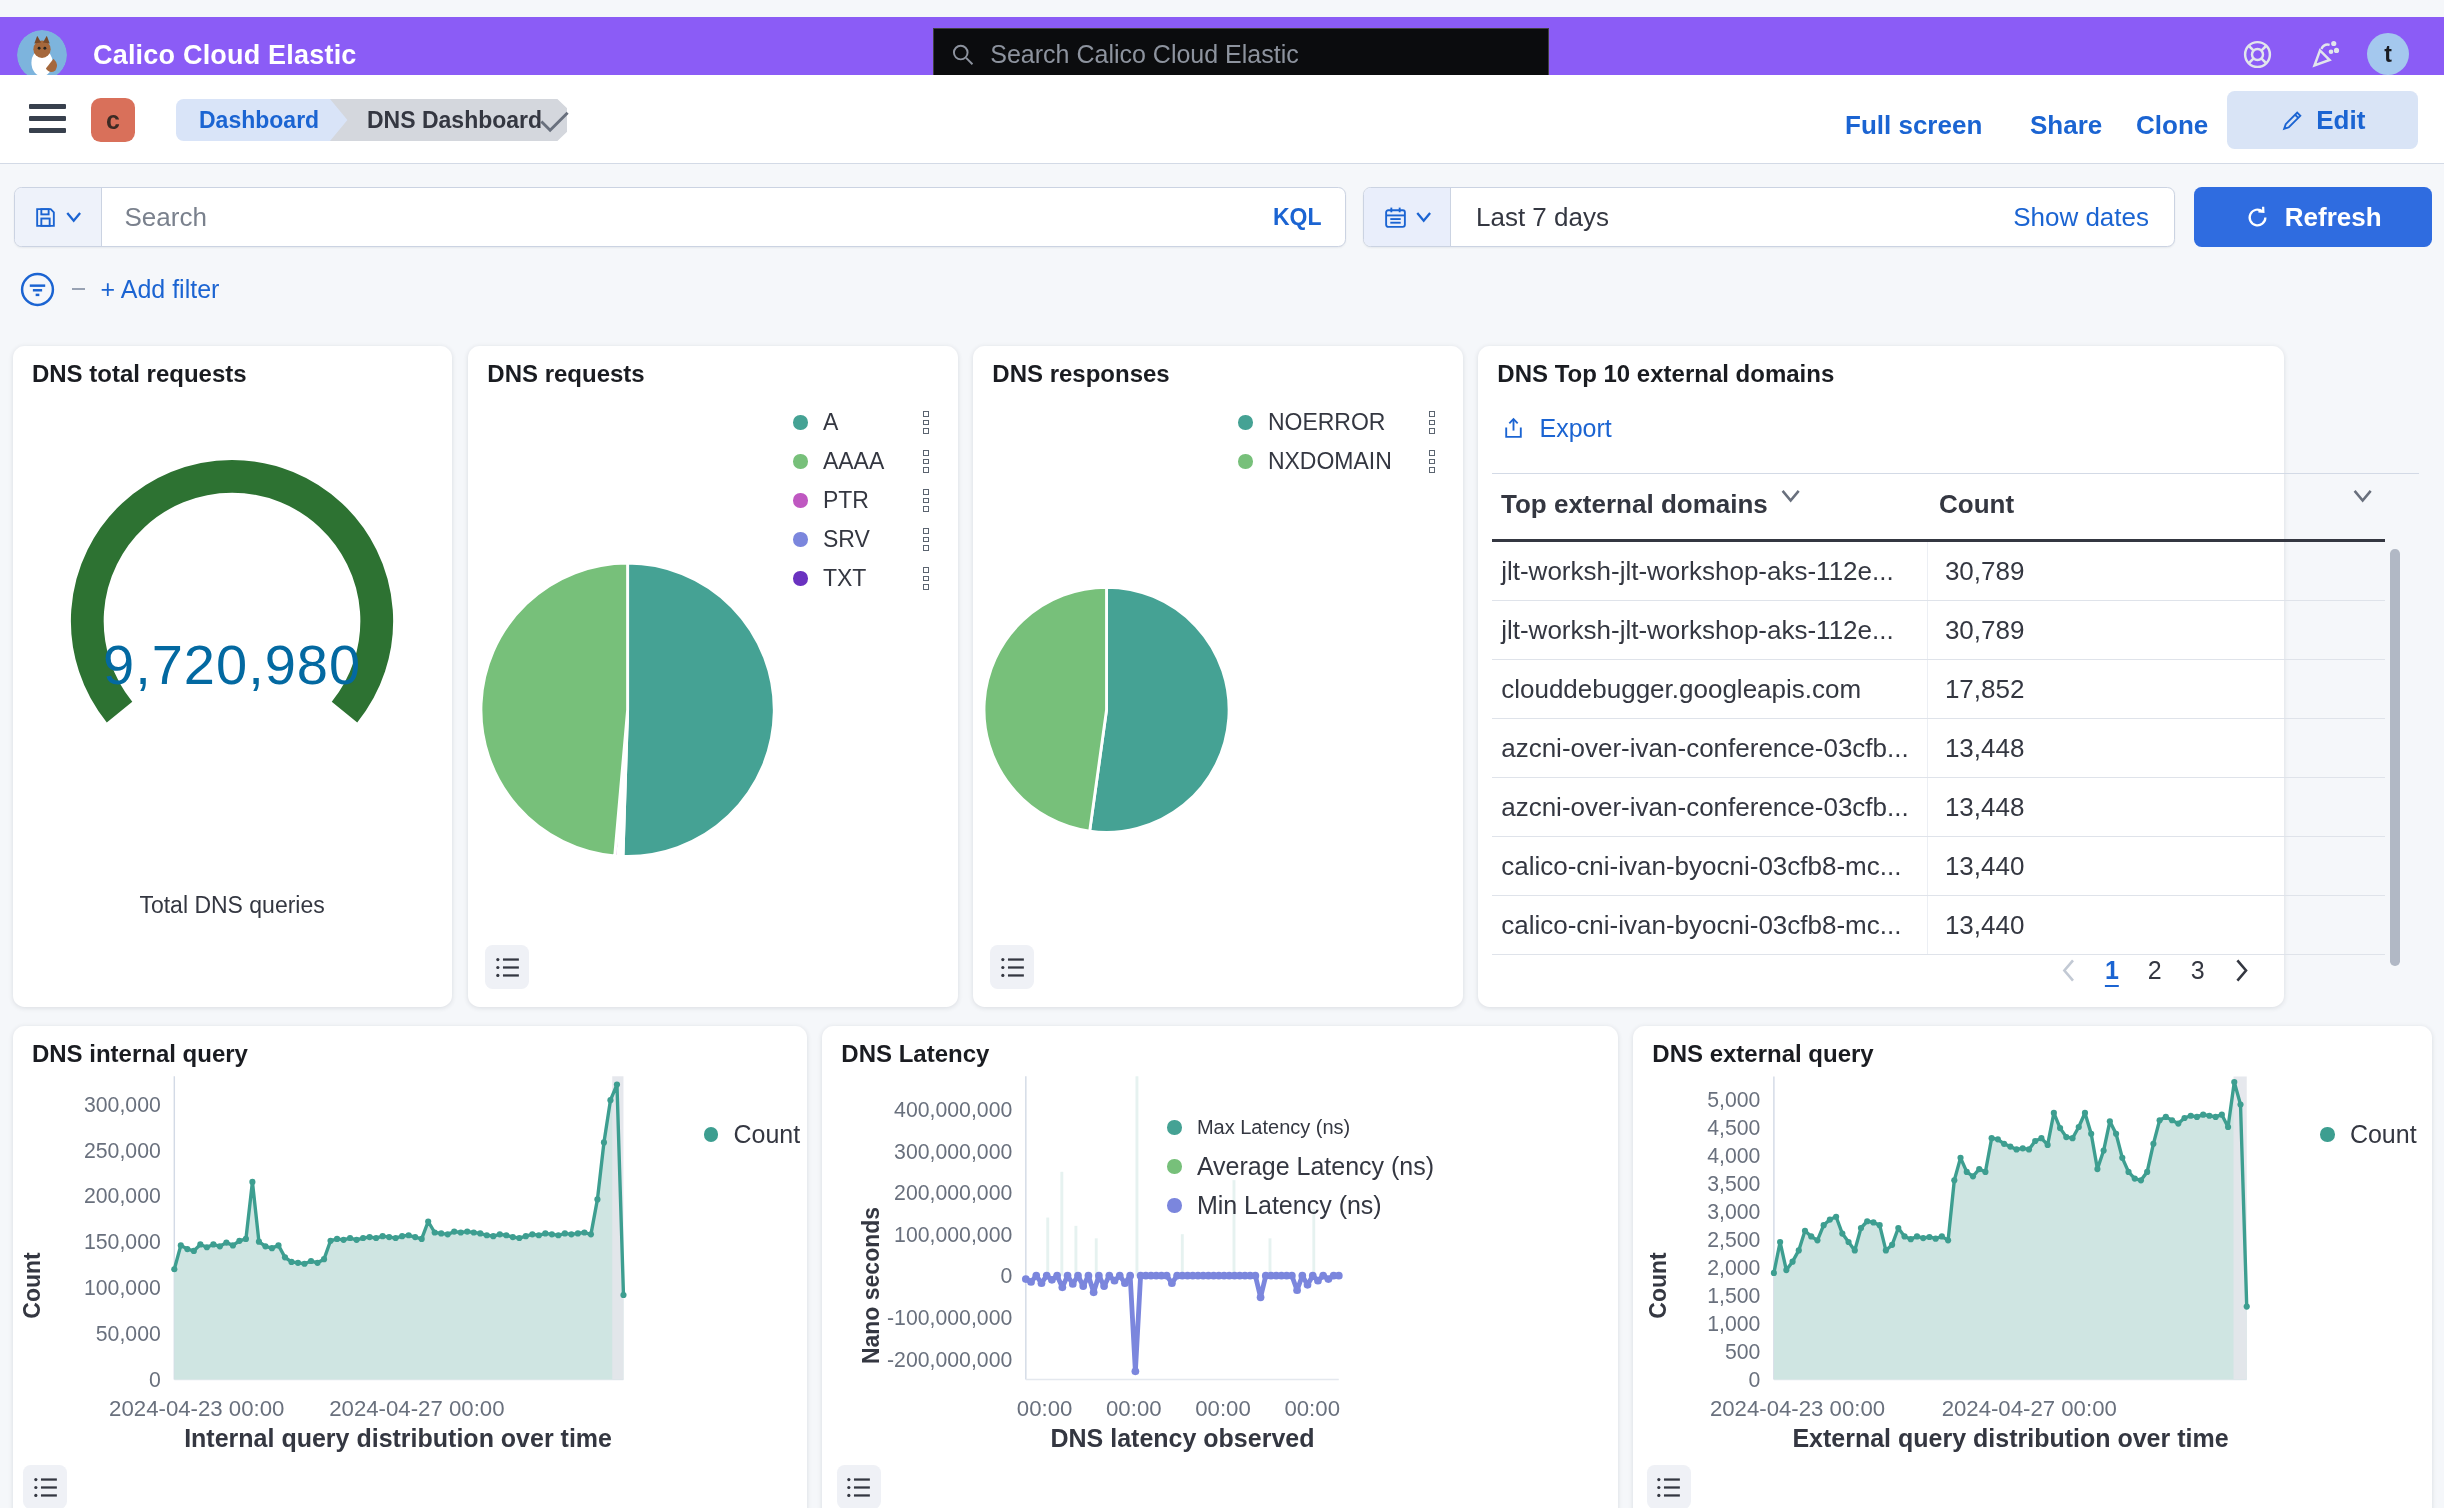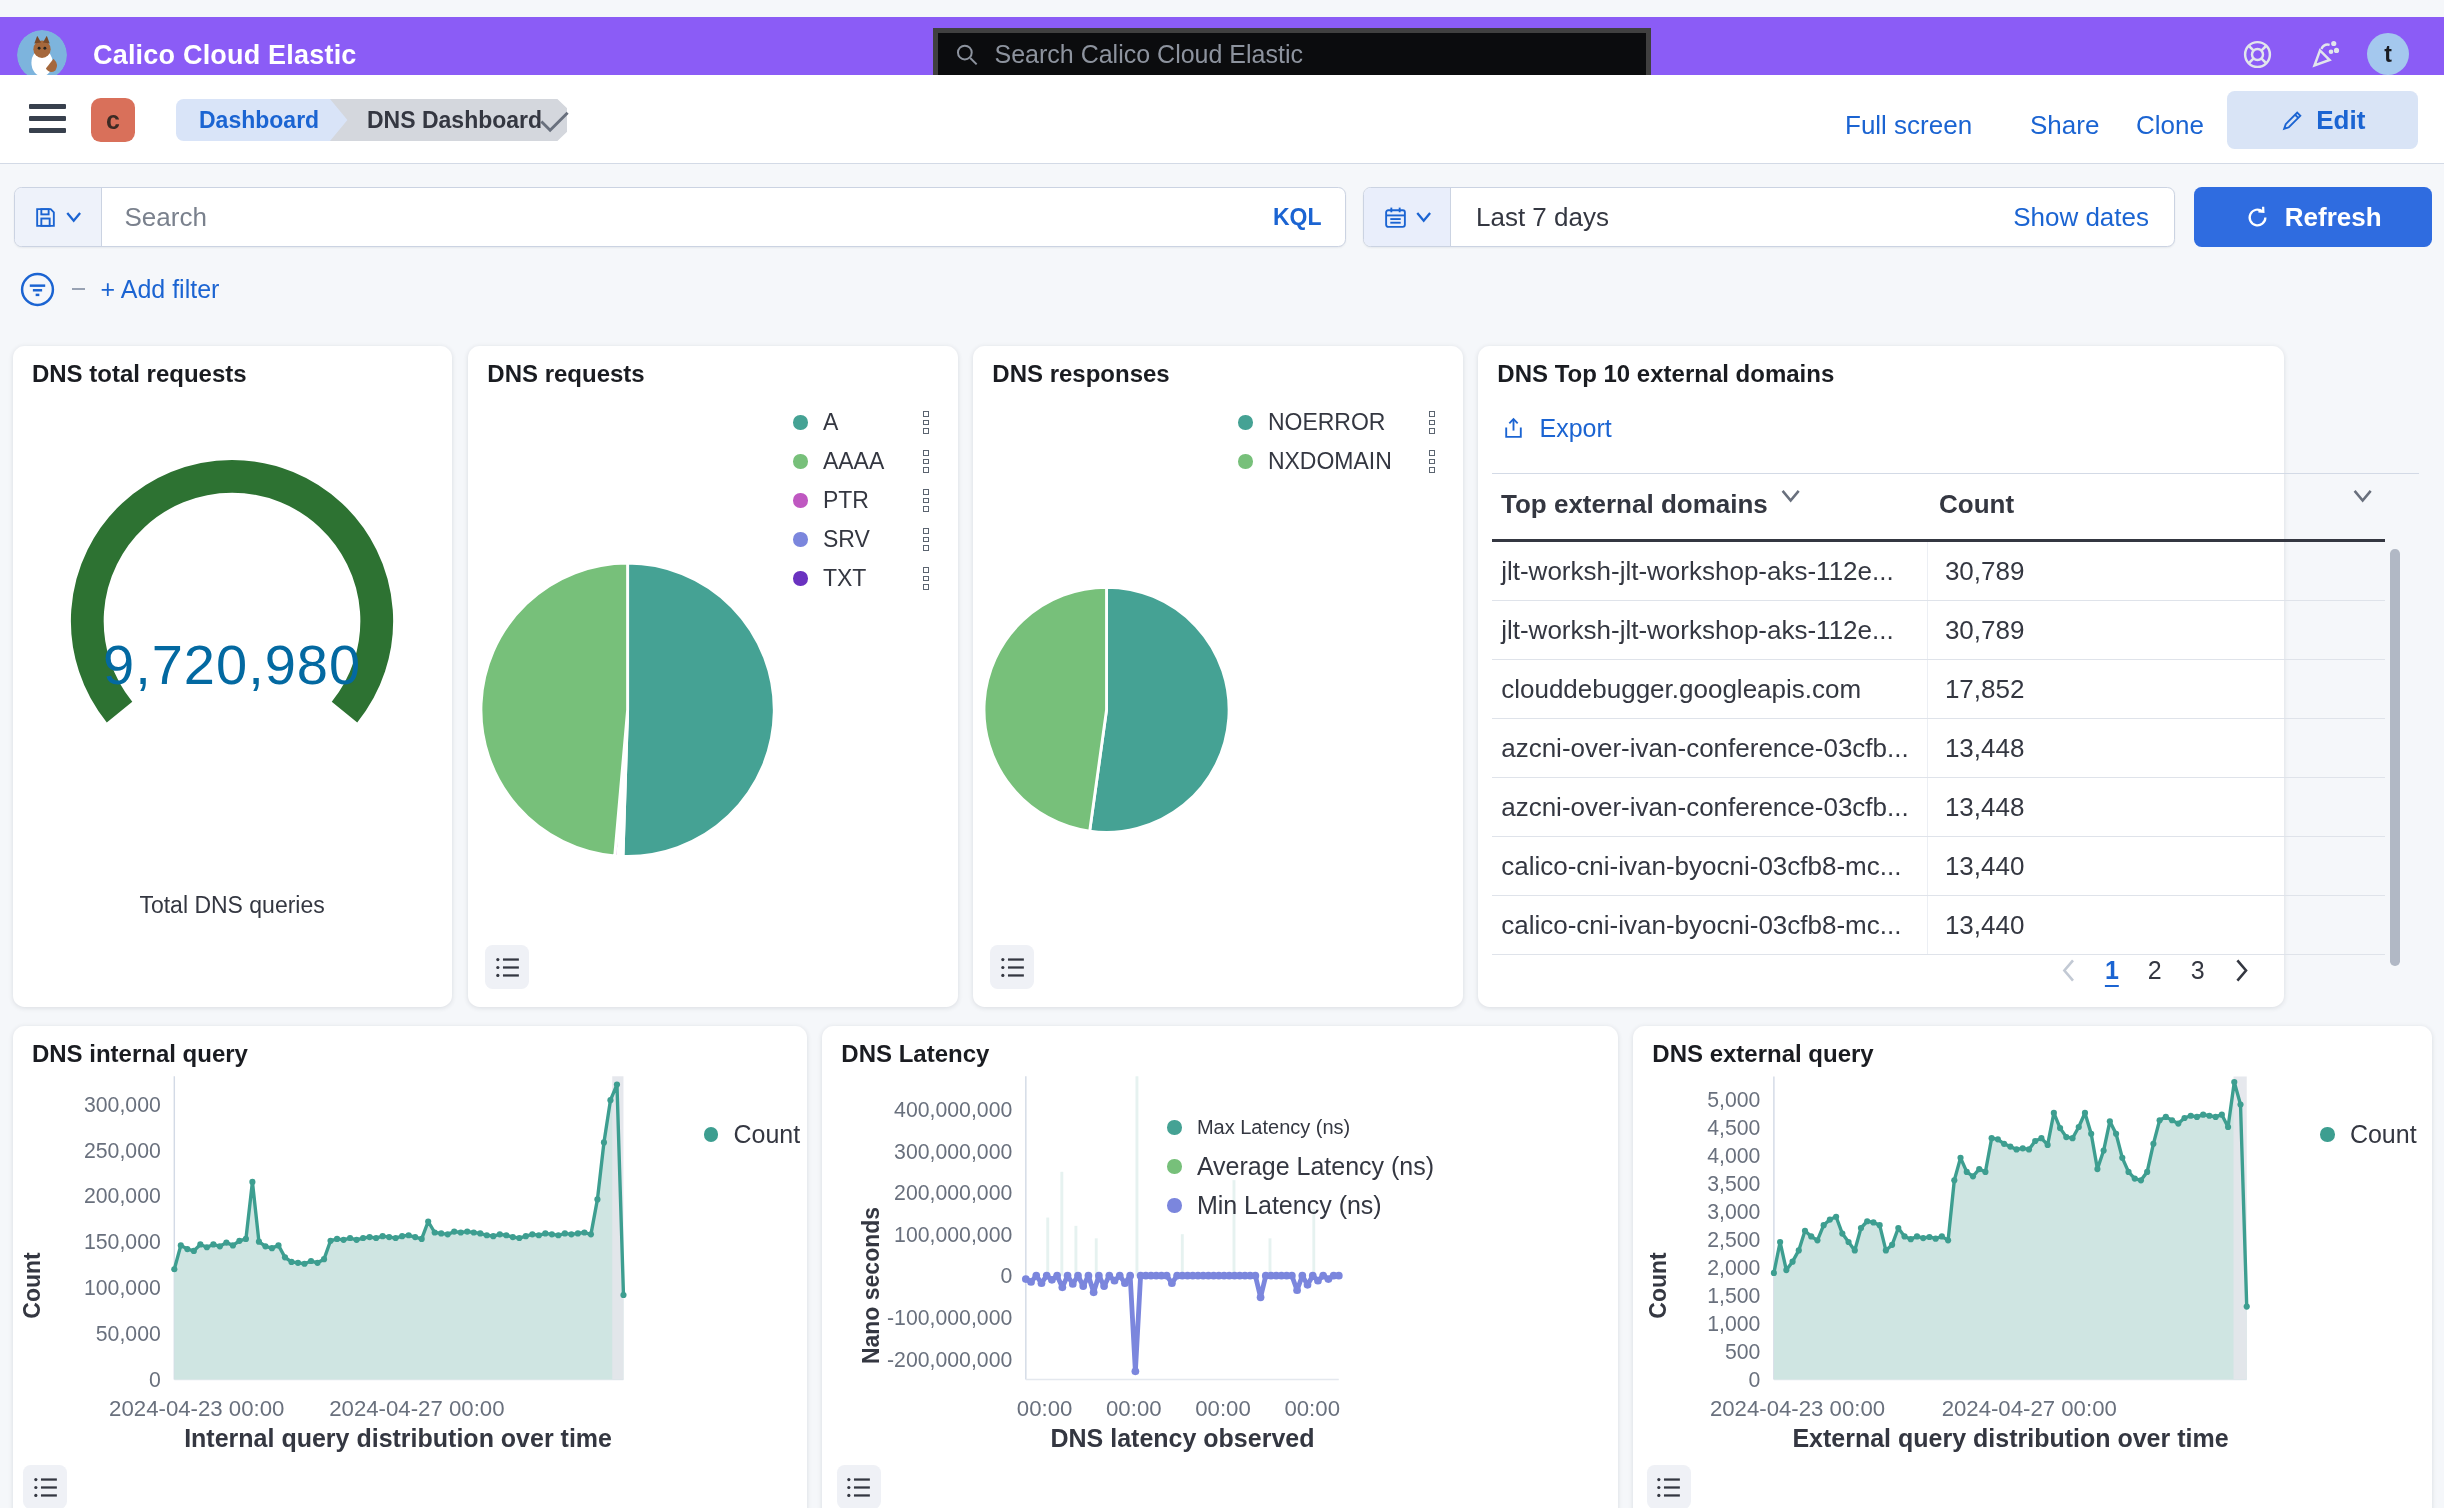--- a/index.html
+++ b/index.html
@@ -4,34 +4,34 @@
 <style>
   html,body{margin:0;padding:0;background:#e9ecf1;}
   *{box-sizing:border-box;font-family:"Liberation Sans","DejaVu Sans",sans-serif;}
   #stage{position:relative;width:2445px;height:1508px;background:#f5f7fa;overflow:hidden;}
   .abs{position:absolute;}
 
   
   #topbar{position:absolute;left:0;top:17px;width:2445px;height:75px;background:#8b5cf6;display:flex;align-items:center;}
   #logo{position:absolute;left:17.4px;top:12.6px;width:50px;height:50px;border-radius:50%;overflow:hidden;}
   #app-title{position:absolute;left:93px;top:23px;color:#fff;font-size:27px;font-weight:700;letter-spacing:0.2px;}
-  #global-search{position:absolute;left:933px;top:10.6px;width:718px;height:54px;border:5px solid #404040;border-radius:0;background:#0b0c0e;display:flex;align-items:center;padding:0 17.4px;}
+  #global-search{position:absolute;left:933px;top:10.6px;width:616px;height:54px;border:1px solid #404040;border-radius:0;background:#0b0c0e;display:flex;align-items:center;padding:0 17.4px;}
   #global-search input{background:transparent;border:none;outline:none;color:#aab0ba;font-size:25px;width:100%;margin-left:13.5px;}
   #global-search input::placeholder{color:#8d939e;}
   .topbar-icon{position:absolute;top:18.3px;width:39px;height:39px;display:flex;align-items:center;justify-content:center;cursor:pointer;}
   #avatar{position:absolute;left:2367px;top:16.4px;width:42px;height:42px;border-radius:50%;background:#a4c8ee;color:#1a1c21;font-size:23px;font-weight:700;display:flex;align-items:center;justify-content:center;}
 
   
   #navbar{position:absolute;left:0;top:75px;width:2445px;height:89px;background:#fff;border-bottom:1px solid #d3dae6;}
   #hamburger{position:absolute;left:29px;top:29px;width:37px;height:29px;cursor:pointer;display:flex;flex-direction:column;justify-content:space-between;}
   #hamburger span{display:block;height:4.8px;background:#38404d;border-radius:1px;}
   #space-badge{position:absolute;left:91px;top:23px;width:44px;height:44px;border-radius:9.7px;background:#d9705a;color:#3c2a24;font-size:25px;font-weight:700;display:flex;align-items:center;justify-content:center;cursor:pointer;}
   .crumb1{position:absolute;left:176px;top:24px;height:42px;padding:0 35px 0 23px;background:#d9e4f8;color:#1b64d2;font-size:23px;font-weight:600;display:flex;align-items:center;clip-path:polygon(0 0,calc(100% - 17.4px) 0,100% 50%,calc(100% - 17.4px) 100%,0 100%);border-radius:7.7px 0 0 7.7px;cursor:pointer;}
   .crumb2{position:absolute;left:330px;top:24px;height:42px;padding:0 25px 0 37px;background:#d4d7dd;color:#343741;font-size:23px;font-weight:600;display:flex;align-items:center;clip-path:polygon(0 0,calc(100% - 9.7px) 0,100% 22%,100% 78%,calc(100% - 9.7px) 100%,0 100%,17.4px 50%);cursor:pointer;}
-  .nav-link{position:absolute;top:35px;color:#1b64d2;font-size:26px;font-weight:400;cursor:pointer;}
+  .nav-link{position:absolute;top:35px;color:#1b64d2;font-size:26px;font-weight:700;cursor:pointer;}
   #edit-btn{position:absolute;left:2227px;top:91px;width:191px;height:58px;background:#d9e4f6;border:none;border-radius:7.7px;color:#1b64d2;font-size:26px;font-weight:600;display:flex;align-items:center;justify-content:center;gap:11.6px;cursor:pointer;}
 
   
   .ctl-group{position:absolute;top:187px;height:60px;background:#fff;border:1px solid #cbd3e2;border-radius:7.7px;display:flex;align-items:center;box-shadow:0 1px 1.9px rgba(70,80,95,.08);}
   #search-group{left:13.5px;width:1332px;}
   #saved-seg{width:87px;height:100%;background:#eef2fa;border-right:1px solid #cbd3e2;border-radius:6.8px 0 0 6.8px;display:flex;align-items:center;justify-content:center;gap:7.7px;cursor:pointer;}
   #query-input{flex:1;border:none;outline:none;font-size:26px;color:#343741;padding:0 23px;background:transparent;}
   #query-input::placeholder{color:#7a818d;}
   #kql-label{color:#1b64d2;font-size:23px;font-weight:700;padding:0 23px;cursor:pointer;}
   #date-group{left:1363px;width:812px;}

